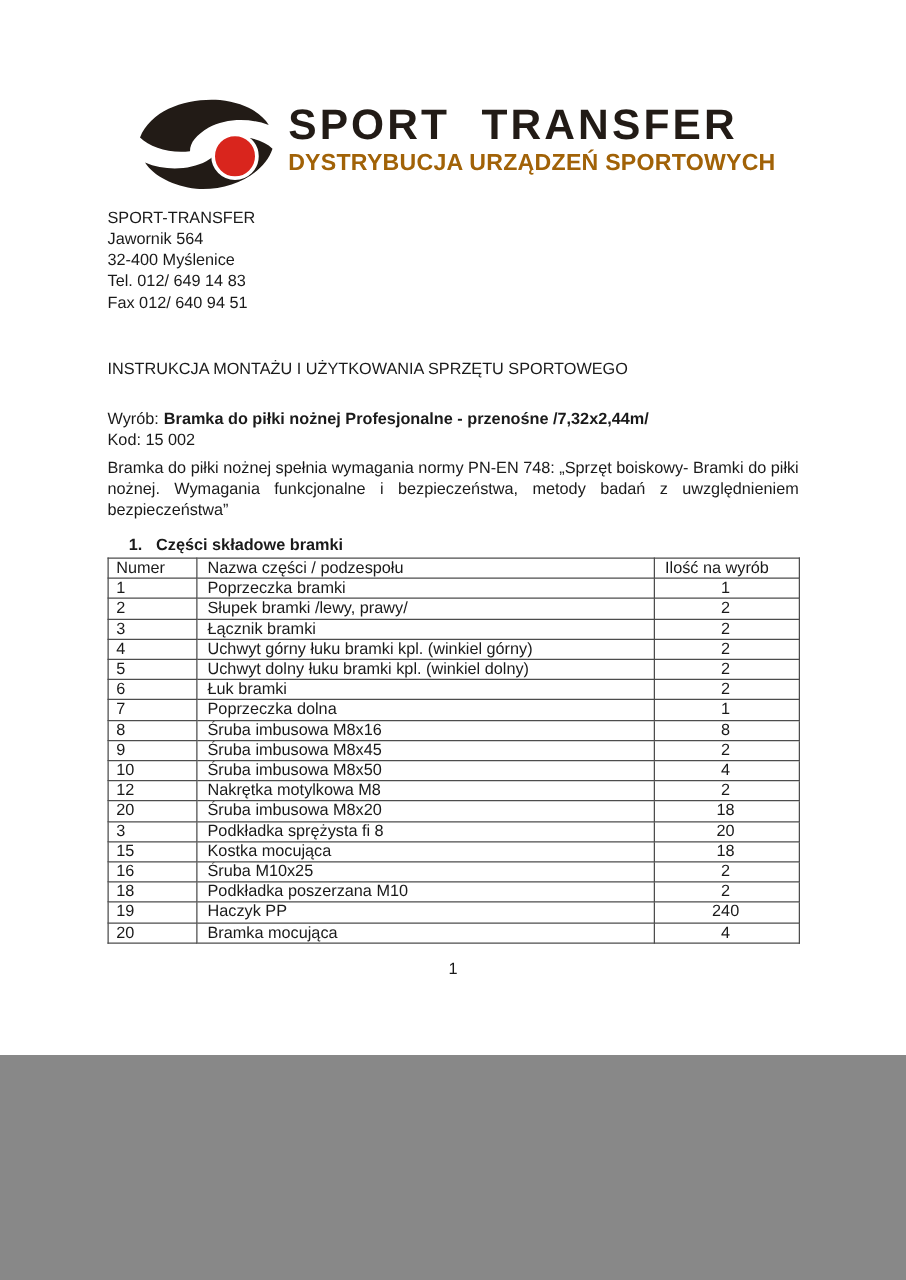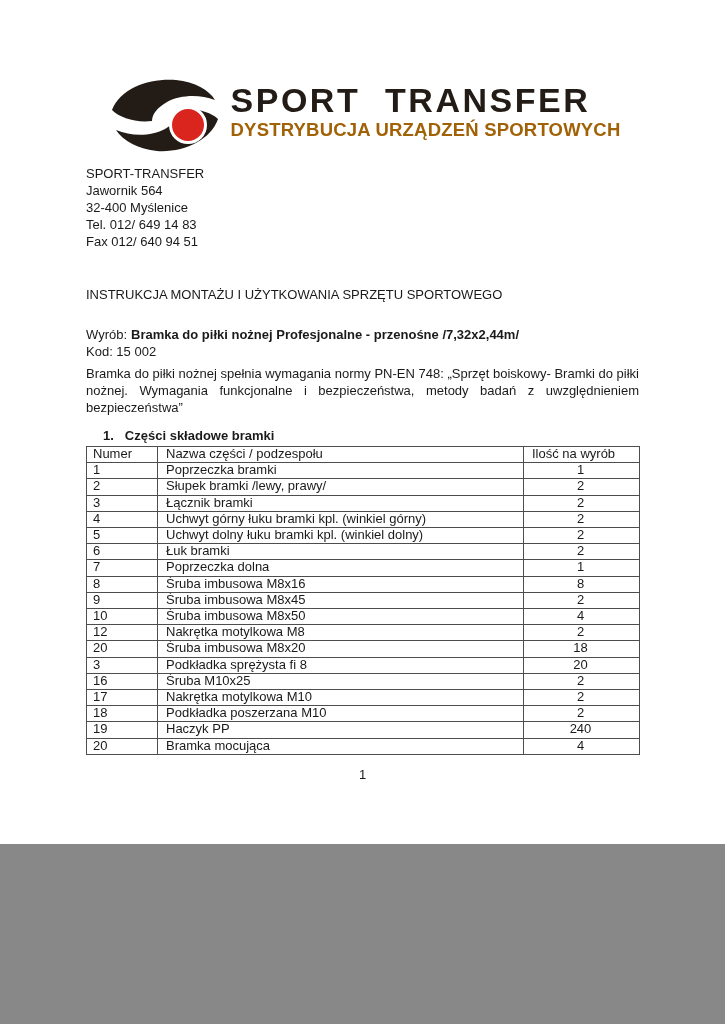--- a/index.html
+++ b/index.html
@@ -173,27 +173,27 @@
             <td class="col0">20</td>
             <td class="col1">Śruba imbusowa M8x20</td>
             <td class="col2">18</td>
           </tr>
           <tr>
             <td class="col0">3</td>
             <td class="col1">Podkładka sprężysta fi 8</td>
             <td class="col2">20</td>
           </tr>
           <tr>
+            <td class="col0">15</td>
+            <td class="col1">Kostka mocująca</td>
+            <td class="col2">18</td>
+          </tr>
+          <tr>
             <td class="col0">16</td>
             <td class="col1">Śruba M10x25</td>
-            <td class="col2">2</td>
-          </tr>
-          <tr>
-            <td class="col0">17</td>
-            <td class="col1">Nakrętka motylkowa M10</td>
             <td class="col2">2</td>
           </tr>
           <tr>
             <td class="col0">18</td>
             <td class="col1">Podkładka poszerzana M10</td>
             <td class="col2">2</td>
           </tr>
           <tr>
             <td class="col0">19</td>
             <td class="col1">Haczyk PP</td>

